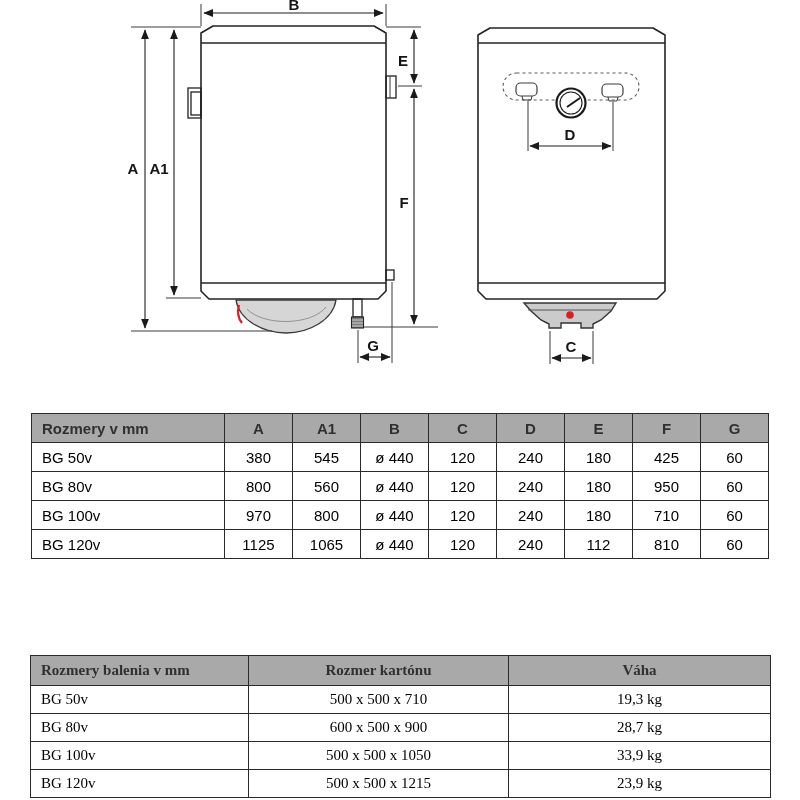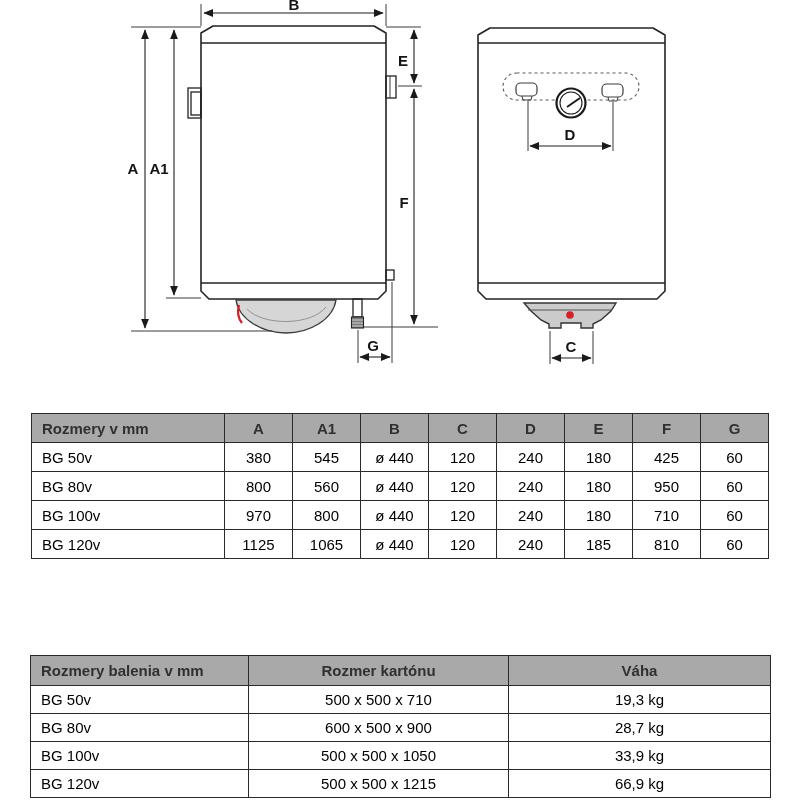--- a/index.html
+++ b/index.html
@@ -18,21 +18,21 @@
   .tbl th,.tbl td{
     border:1.6px solid #2a2a2a;padding:0;font-size:15px;color:#000000;
     text-align:center;white-space:nowrap;overflow:hidden;
   }
   .tbl th{background:#a9a9a9;color:#303030;font-weight:700;}
   .tbl th:first-child,.tbl td:first-child{text-align:left;padding-left:10px;}
   #dims-table{left:31px;top:413px;width:737px;}
   #dims-table tr{height:29px;margin-top:48px;}
   #pack-table{left:30px;top:655px;width:740px;}
   #pack-table tr.hd{height:30px;}
-  #pack-table tr{height:28px;}
+  #pack-table tr{height:28px;font-family:Liberation Serif, serif;}
 </style>
 </head>
 <body>
 
 <svg width="800" height="405" viewBox="0 0 800 405" style="position:absolute;left:0;top:0;">
   <defs>
     <marker id="ah" viewBox="0 0 10 8" refX="9.3" refY="4" markerWidth="9" markerHeight="7.2" orient="auto-start-reverse">
       <path d="M0,0 L10,4 L0,8 Z" fill="#1a1a1a"></path>
     </marker>
   </defs>
@@ -199,21 +199,21 @@
         <td>710</td>
         <td>60</td>
       </tr>
       <tr>
         <td>BG 120v</td>
         <td>1125</td>
         <td>1065</td>
         <td>ø 440</td>
         <td>120</td>
         <td>240</td>
-        <td>185</td>
+        <td>112</td>
         <td>810</td>
         <td>60</td>
       </tr>
     </tbody>
 </table>
 
 <table id="pack-table" class="tbl">
   <colgroup>
     <col style="width:218px">
       <col style="width:260px">
@@ -238,16 +238,16 @@
         <td>28,7 kg</td>
       </tr>
       <tr>
         <td>BG 100v</td>
         <td>500 x 500 x 1050</td>
         <td>33,9 kg</td>
       </tr>
       <tr>
         <td>BG 120v</td>
         <td>500 x 500 x 1215</td>
-        <td>66,9 kg</td>
+        <td>23,9 kg</td>
       </tr>
     </tbody>
 </table>
 
 </body></html>

